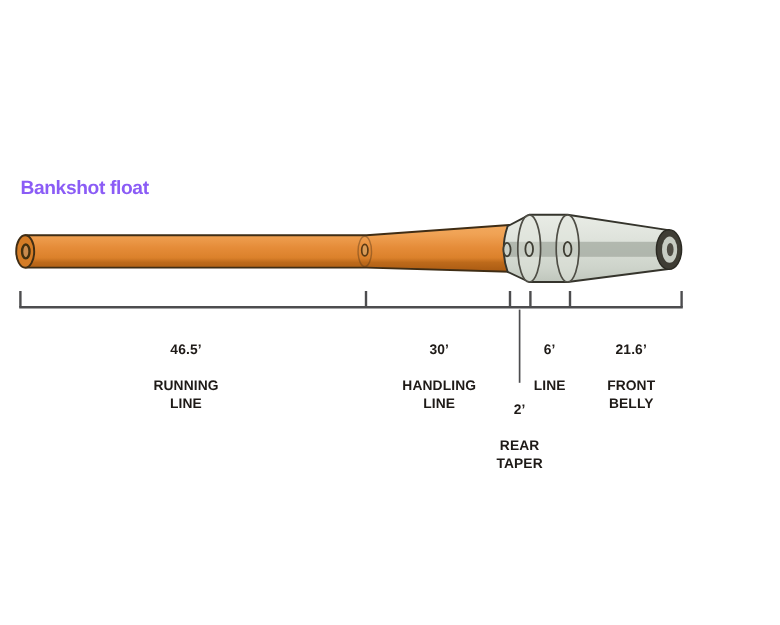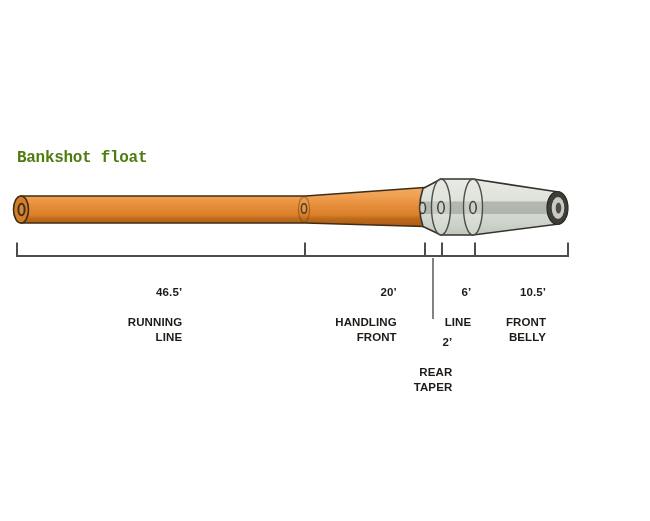--- a/index.html
+++ b/index.html
@@ -9,28 +9,27 @@
     background:#ffffff;
     font-family:"Liberation Sans", sans-serif;
     overflow:hidden;
   }
   #diagram-svg{position:absolute;left:0;top:0;}
   .title{
     position:absolute;
     left:17px;top:149px;
     font-size:16px;font-weight:700;
     letter-spacing:-0.3px;
-    color:#4d7c0f;
+    color:#8b5cf6;
     white-space:nowrap;
-    font-family:Liberation Mono, monospace;
   }
   .seg-label{
     position:absolute;
     transform:translateX(-50%);
-    text-align:right;
+    text-align:center;
     font-size:11.5px;
     font-weight:700;
     line-height:15px;
     color:#1e1a17;
     letter-spacing:0.1px;
     white-space:pre-line;
   }
 </style>
 </head>
 <body>
@@ -96,32 +95,32 @@
 
   <div class="title">Bankshot float</div>
 
   <div class="seg-label" style="left:155px;top:270px;">
     <div>46.5’</div>
     <div>RUNNING
 LINE</div>
   </div>
 
   <div class="seg-label" style="left:366px;top:270px;">
-    <div>20’</div>
+    <div>30’</div>
     <div>HANDLING
-FRONT</div>
+LINE</div>
   </div>
 
   <div class="seg-label" style="left:458px;top:270px;">
     <div>6’</div>
     <div>LINE</div>
   </div>
 
   <div class="seg-label" style="left:526px;top:270px;">
-    <div>10.5’</div>
+    <div>21.6’</div>
     <div>FRONT
 BELLY</div>
   </div>
 
   <div class="seg-label" style="left:433px;top:320px;">
     <div>2’</div>
     <div>REAR
 TAPER</div>
   </div>
 

